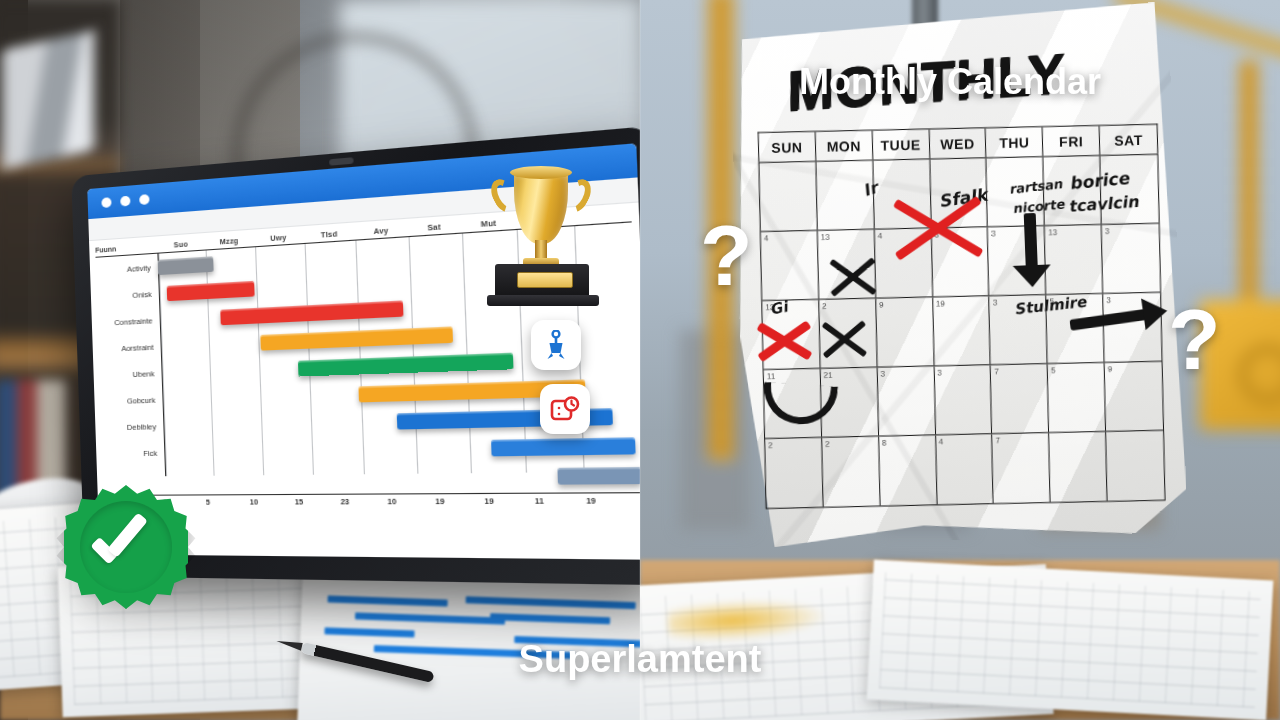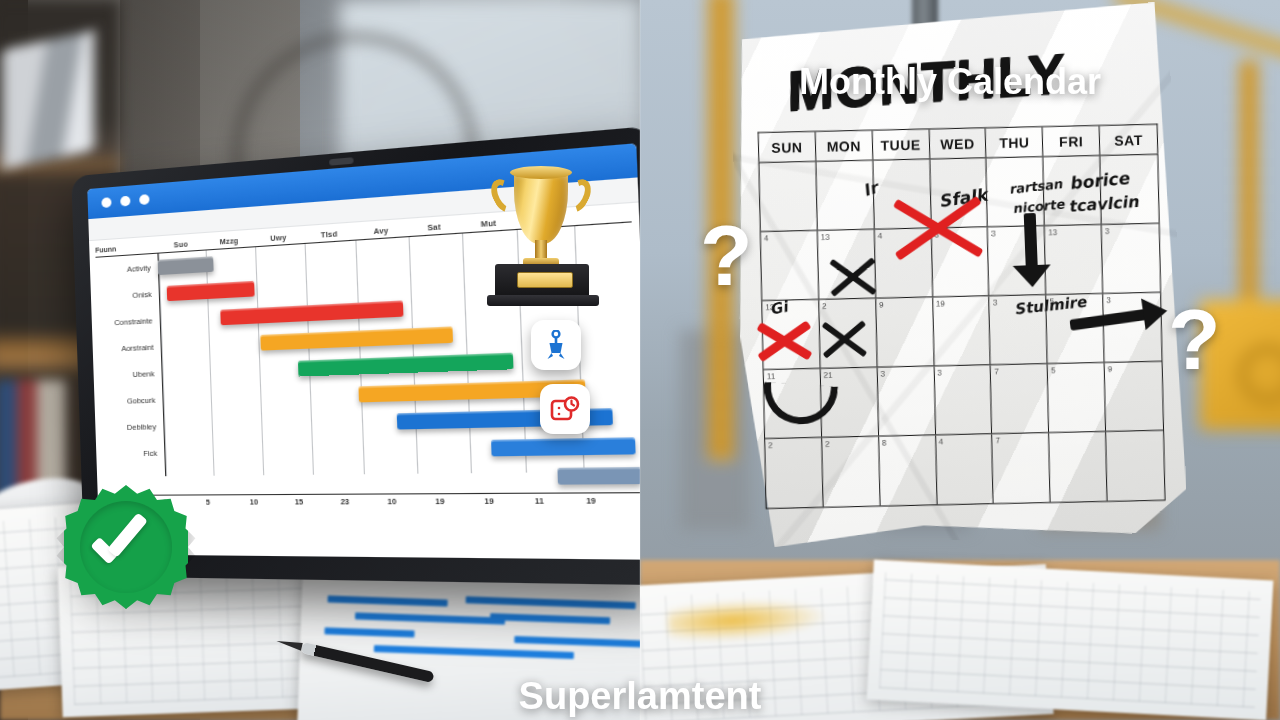--- a/index.html
+++ b/index.html
@@ -433,21 +433,21 @@
   .big-title {
     position: absolute; color: #fff; font-weight: 700;
     font-family: "Liberation Sans", sans-serif;
     text-align: center; line-height: 1.12;
     text-shadow: 0 2px 10px rgba(0,0,0,.45);
     z-index: 20;
   }
   #title-left  { left: 40px;  top: 58px;  width: 560px; font-size: 42px; }
   #title-right { left: 650px; top: 62px;  width: 600px; font-size: 36px; }
   #footer-caption {
-    position: absolute; left: 0; top: 675px; width: 1280px;
+    position: absolute; left: 0; top: 638px; width: 1280px;
     text-align: center; color: #fff; font-weight: 700; font-size: 38px;
     font-family: "Liberation Sans", sans-serif;
     text-shadow: 0 2px 10px rgba(0,0,0,.45);
     z-index: 20;
   }
   .divider {
     position: absolute; left: 639px; top: 0; width: 2px; height: 720px;
     background: rgba(255,255,255,.12); z-index: 15;
   }
 </style>

